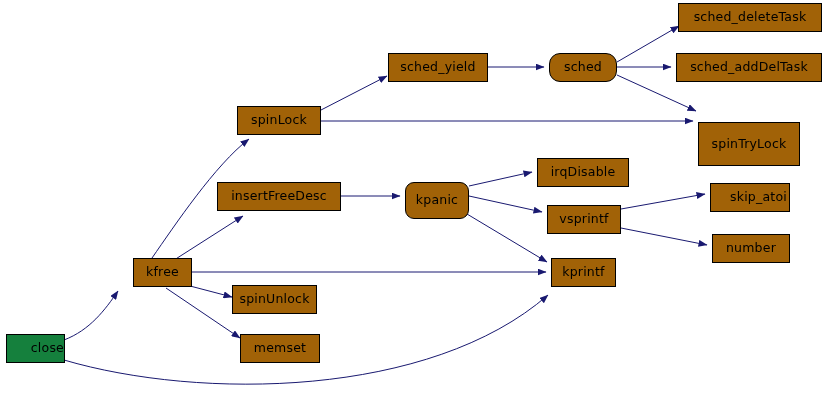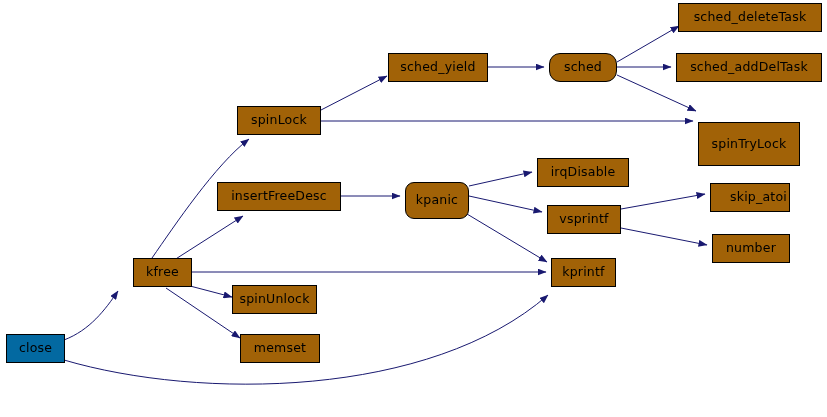--- a/index.html
+++ b/index.html
@@ -31,21 +31,22 @@
     font-size: 12.5px;
     line-height: 1;
     display: flex;
     align-items: center;
     justify-content: center;
     white-space: nowrap;
     letter-spacing: 0.2px;
     z-index: 2;
   }
   .node.highlight {
-    background: #0369a1;
+    background: #15803d;
+    justify-content: flex-end;
   }
   .node-label {
     pointer-events: none;
   }
 </style>
 </head>
 <body>
 
 <div id="graph-root">
   <svg id="edge-layer" viewBox="0 0 827 417" xmlns="http://www.w3.org/2000/svg">

